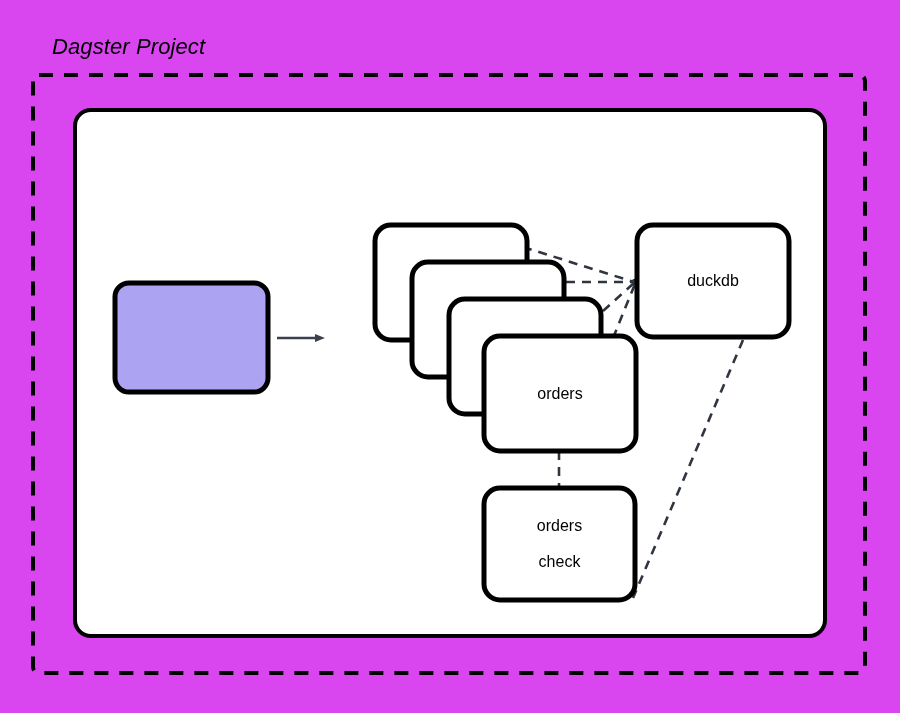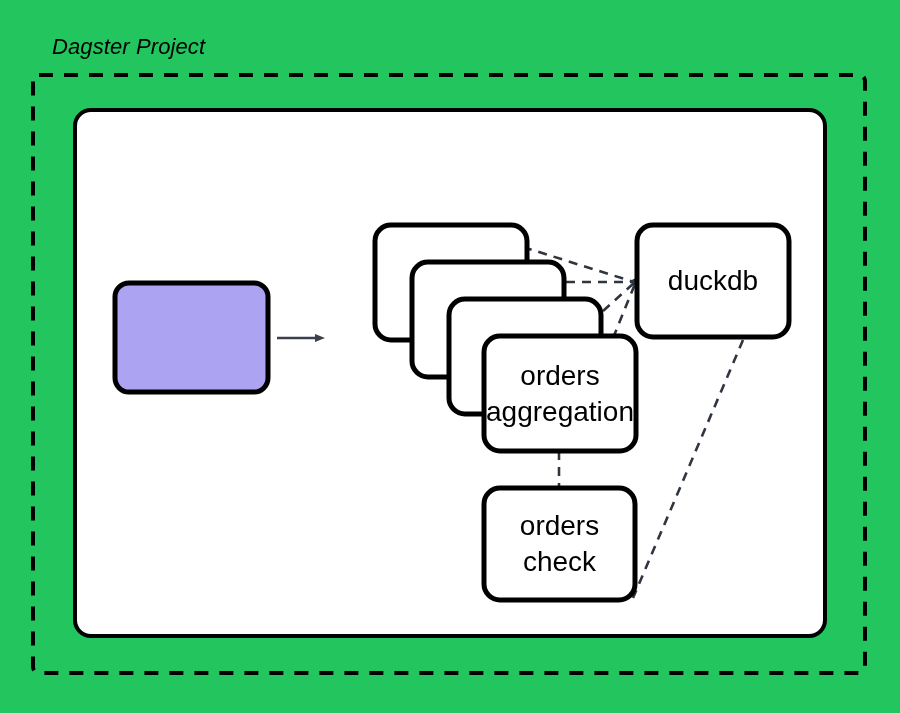--- a/index.html
+++ b/index.html
@@ -9,21 +9,21 @@
     background: #ffffff;
   }
   body {
     font-family: "Liberation Sans", "DejaVu Sans", sans-serif;
     color: #000000;
   }
   #canvas {
     position: relative;
     width: 900px;
     height: 713px;
-    background: #22c55e;
+    background: #d946ef;
     overflow: hidden;
   }
   svg.layer {
     position: absolute;
     left: 0;
     top: 0;
     width: 900px;
     height: 713px;
     pointer-events: none;
   }
@@ -44,21 +44,21 @@
     line-height: 27px;
     color: #000;
     white-space: pre;
   }
   .node-text {
     position: absolute;
     display: flex;
     flex-direction: column;
     align-items: center;
     justify-content: center;
-    font-size: 28px;
+    font-size: 16px;
     line-height: 36px;
     color: #000;
     text-align: center;
     white-space: nowrap;
     pointer-events: none;
   }
   .node-text span { display: block; }
 
   
   .hit {
@@ -126,21 +126,20 @@
     <rect x="484" y="488" width="151" height="112" rx="16" ry="16" fill="#ffffff" stroke="#000000" stroke-width="5"></rect>
 
     <rect x="115" y="283" width="153" height="109" rx="14" ry="14" fill="#ada3f3" stroke="#000000" stroke-width="5"></rect>
 
     <line x1="277" y1="338" x2="316" y2="338" stroke="#3a414c" stroke-width="2.4" marker-end="url(#solidArrow)"></line>
   </svg>
 
 
   <div class="node-text" style="left:484px; top:336px; width:152px; height:115px;">
     <span>orders</span>
-    <span>aggregation</span>
   </div>
 
   <div class="node-text" style="left:637px; top:225px; width:152px; height:112px;">
     <span>duckdb</span>
   </div>
 
   <div class="node-text" style="left:484px; top:488px; width:151px; height:112px;">
     <span>orders</span>
     <span>check</span>
   </div>

